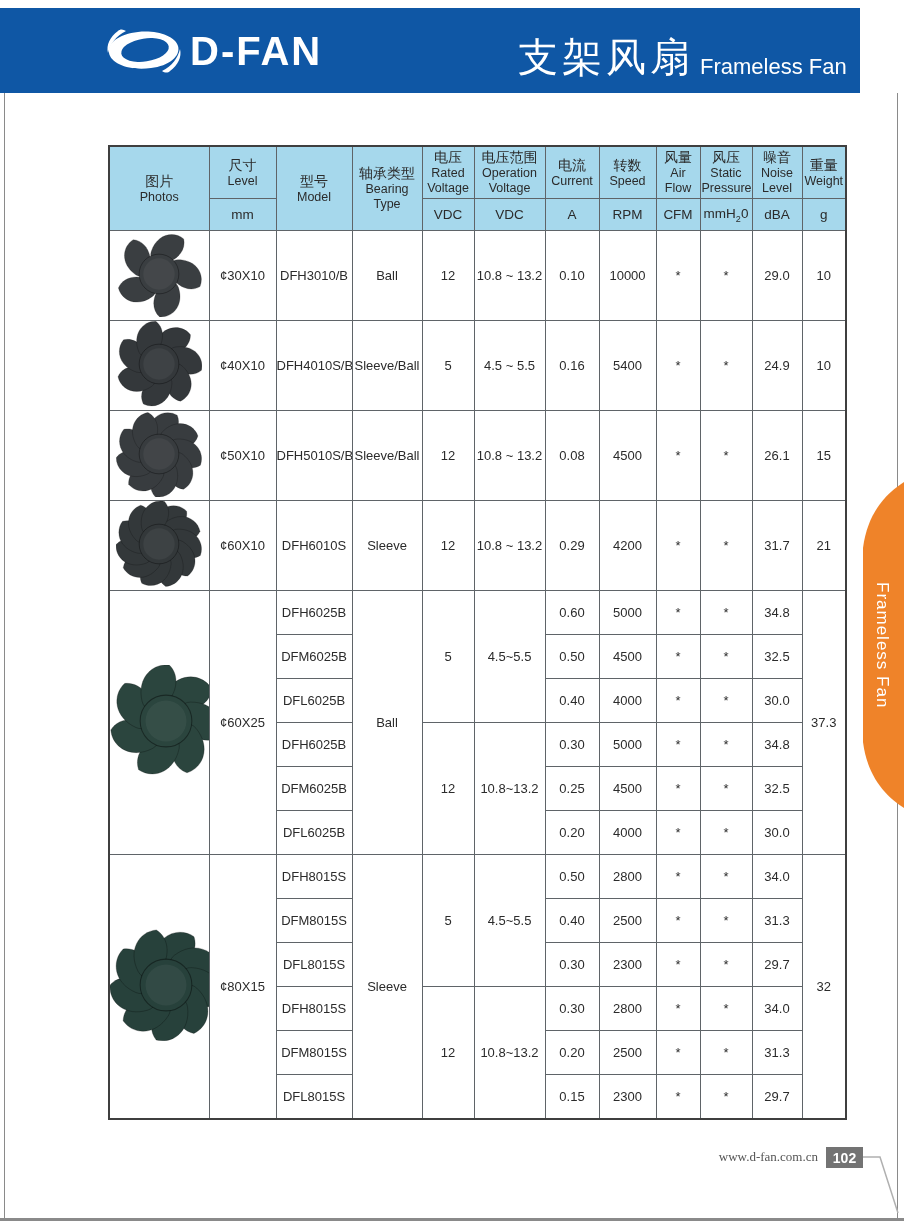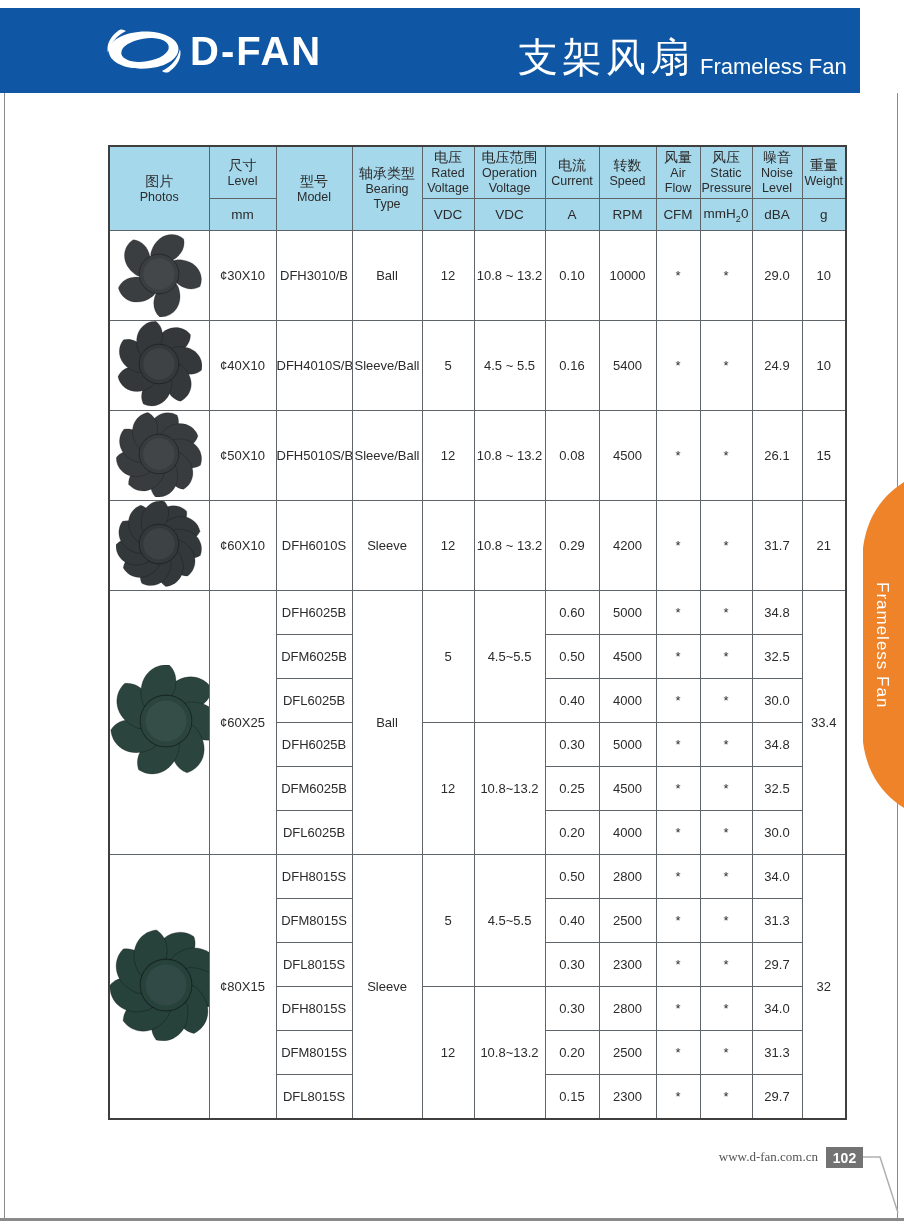--- a/index.html
+++ b/index.html
@@ -272,21 +272,21 @@
             <td class="c-size" rowspan="6">¢60X25</td>
             <td class="c-model">DFH6025B</td>
             <td class="c-bearing" rowspan="6">Ball</td>
             <td class="c-vdc" rowspan="3">5</td>
             <td class="c-opv" rowspan="3">4.5~5.5</td>
             <td class="c-cur">0.60</td>
             <td class="c-spd">5000</td>
             <td class="c-air">*</td>
             <td class="c-prs">*</td>
             <td class="c-noi">34.8</td>
-            <td class="c-wgt" rowspan="6">33.4</td>
+            <td class="c-wgt" rowspan="6">37.3</td>
           </tr>
           <tr class="r-sub">
             <td class="c-model">DFM6025B</td>
             <td class="c-cur">0.50</td>
             <td class="c-spd">4500</td>
             <td class="c-air">*</td>
             <td class="c-prs">*</td>
             <td class="c-noi">32.5</td>
           </tr>
           <tr class="r-sub">

